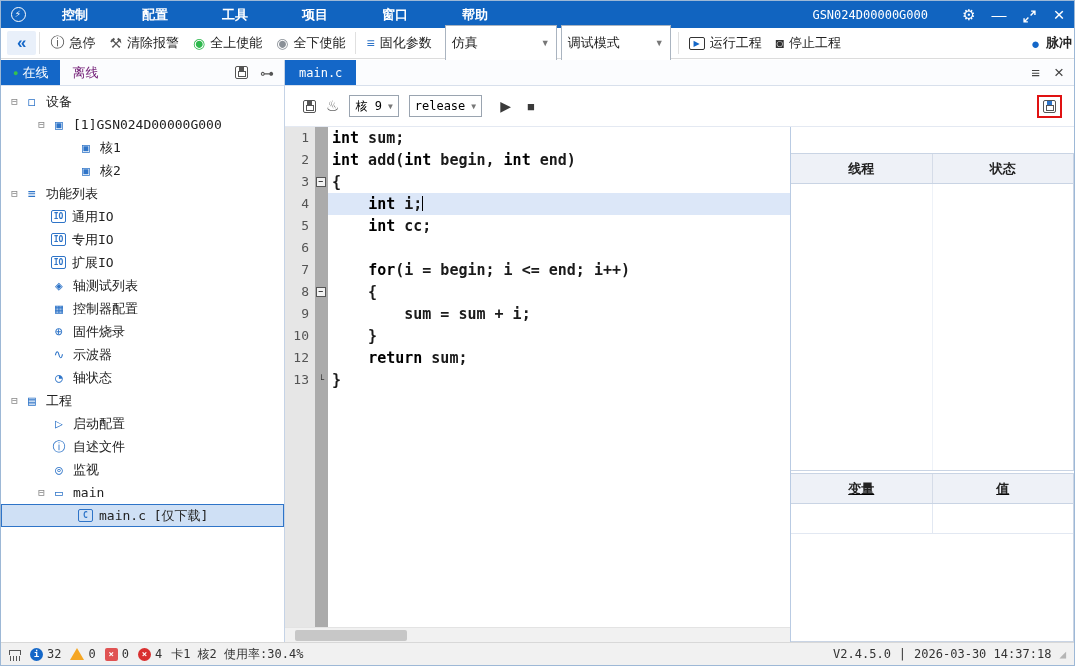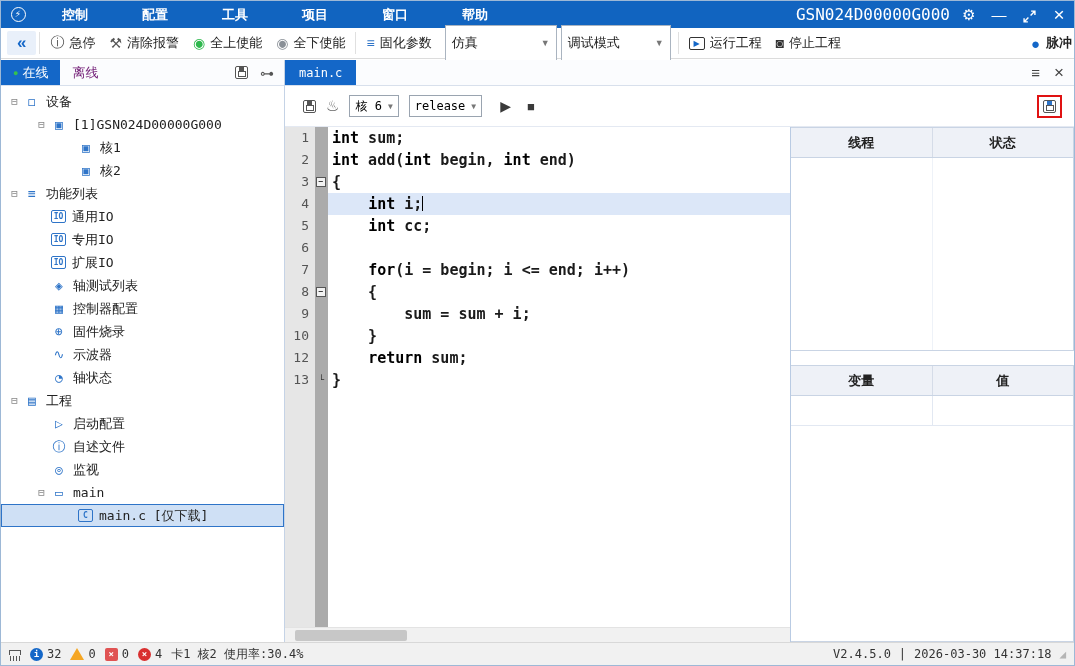--- a/index.html
+++ b/index.html
@@ -8,21 +8,21 @@
   .app { position:relative; width:1075px; height:666px; border:1px solid #9db8d6; }
 
   
   .titlebar { position:absolute; top:0; left:0; right:0; height:27px; background:#1164c0;
     color:#fff; display:flex; align-items:center; }
   .logo { width:34px; display:flex; justify-content:center; }
   .logo-circle { width:15px; height:15px; border:1.4px solid #fff; border-radius:50%;
     display:flex; align-items:center; justify-content:center; font-size:9px; line-height:1; }
   .menu-item { padding:0 27px; font-size:13px; font-weight:bold; cursor:default; }
   .tb-right { margin-left:auto; display:flex; align-items:center; gap:0; }
-  .device-id { font-family:"DejaVu Sans Mono",monospace; font-size:16px; margin-right:4px; }
+  .device-id { font-family:"DejaVu Sans Mono",monospace; font-size:12px; margin-right:26px; }
   .tb-btn { width:30px; text-align:center; font-size:15px; line-height:27px; }
   .tb-btn svg { vertical-align:middle; }
   .close-btn { font-size:19px; }
 
   
   .toolbar { position:absolute; top:27px; left:0; right:0; height:31px; background:#fff;
     border-bottom:1px solid #dcdcdc; display:flex; align-items:center; font-size:13px; color:#222; }
   .tbi { display:flex; align-items:center; gap:5px; padding:0 7px; height:100%; }
   .sep { width:1px; height:22px; background:#e0e0e0; margin:0 3px; }
   .collapse-btn { color:#1467c8; font-size:17px; font-weight:bold; padding:0 10px; background:#e9f0fa; height:24px; line-height:24px; border-radius:2px; margin-left:6px; }
@@ -92,22 +92,22 @@
   .cl .ct { flex:1; white-space:pre; padding-left:4px; color:#1a1a1a; }
   .cl.cur .ct { background:#dce7f8; }
   .kw { color:#000000; }
   .caret { display:inline-block; width:1px; height:15px; background:#000; vertical-align:-2px; }
   .code-filler { flex:1; background:linear-gradient(90deg,#e6e6e6 0,#e6e6e6 30px,#ababab 30px,#ababab 43px,#fff 43px); }
   .hscroll { height:15px; background:#f1f1f1; border-top:1px solid #e3e3e3; position:relative; }
   .hscroll .thumb { position:absolute; left:10px; top:2px; width:112px; height:11px; background:#c7c7c7; border-radius:2px; }
 
   .tables-col { width:283px; flex:none; display:flex; flex-direction:column; background:#fff; }
   .tbl { border:1px solid #c9d4e4; border-left:none; display:flex; flex-direction:column; }
-  .tbl.threads { height:224px; }
-  .tbl.vars { flex:1; margin-top:14px; }
+  .tbl.threads { height:318px;margin-top:26px; }
+  .tbl.vars { flex:1; margin-top:2px;text-decoration:underline; }
   .thead { height:30px; display:flex; background:#eef1f7; border-bottom:1px solid #c9d4e4; }
   .th { flex:1; display:flex; align-items:center; justify-content:center; font-size:13px; font-weight:bold; color:#222; }
   .th + .th { border-left:1px solid #d5dce8; }
   .tbody { flex:1; display:flex; }
   .tcol { flex:1; } .tcol + .tcol { border-left:1px solid #e2e8f2; }
   .trow-empty { height:30px; border-bottom:1px solid #e2e8f2; }
 
   
   .statusbar { position:absolute; bottom:0; left:0; right:0; height:23px; background:#f1f1f1;
     border-top:1px solid #d8d8d8; display:flex; align-items:center; gap:9px; padding:0 8px;
@@ -324,21 +324,21 @@
         <span class="doc-tabs-right">
           <span class="hamburger">≡</span>
           <span class="panel-close">×</span>
         </span>
       </div>
 
       <div class="doc-toolbar">
         <span class="floppy"></span>
         <span style="color:#666;font-size:15px;">♨</span>
         <span class="mini-combo">
-          <span>核 6</span>
+          <span>核 9</span>
           <span class="arr">▼</span>
         </span>
         <span class="mini-combo">
           <span>release</span>
           <span class="arr">▼</span>
         </span>
         <span class="play-icon">▶</span>
         <span class="stop-icon">■</span>
         <span class="redbox">
           <span class="floppy bluecap"></span>

